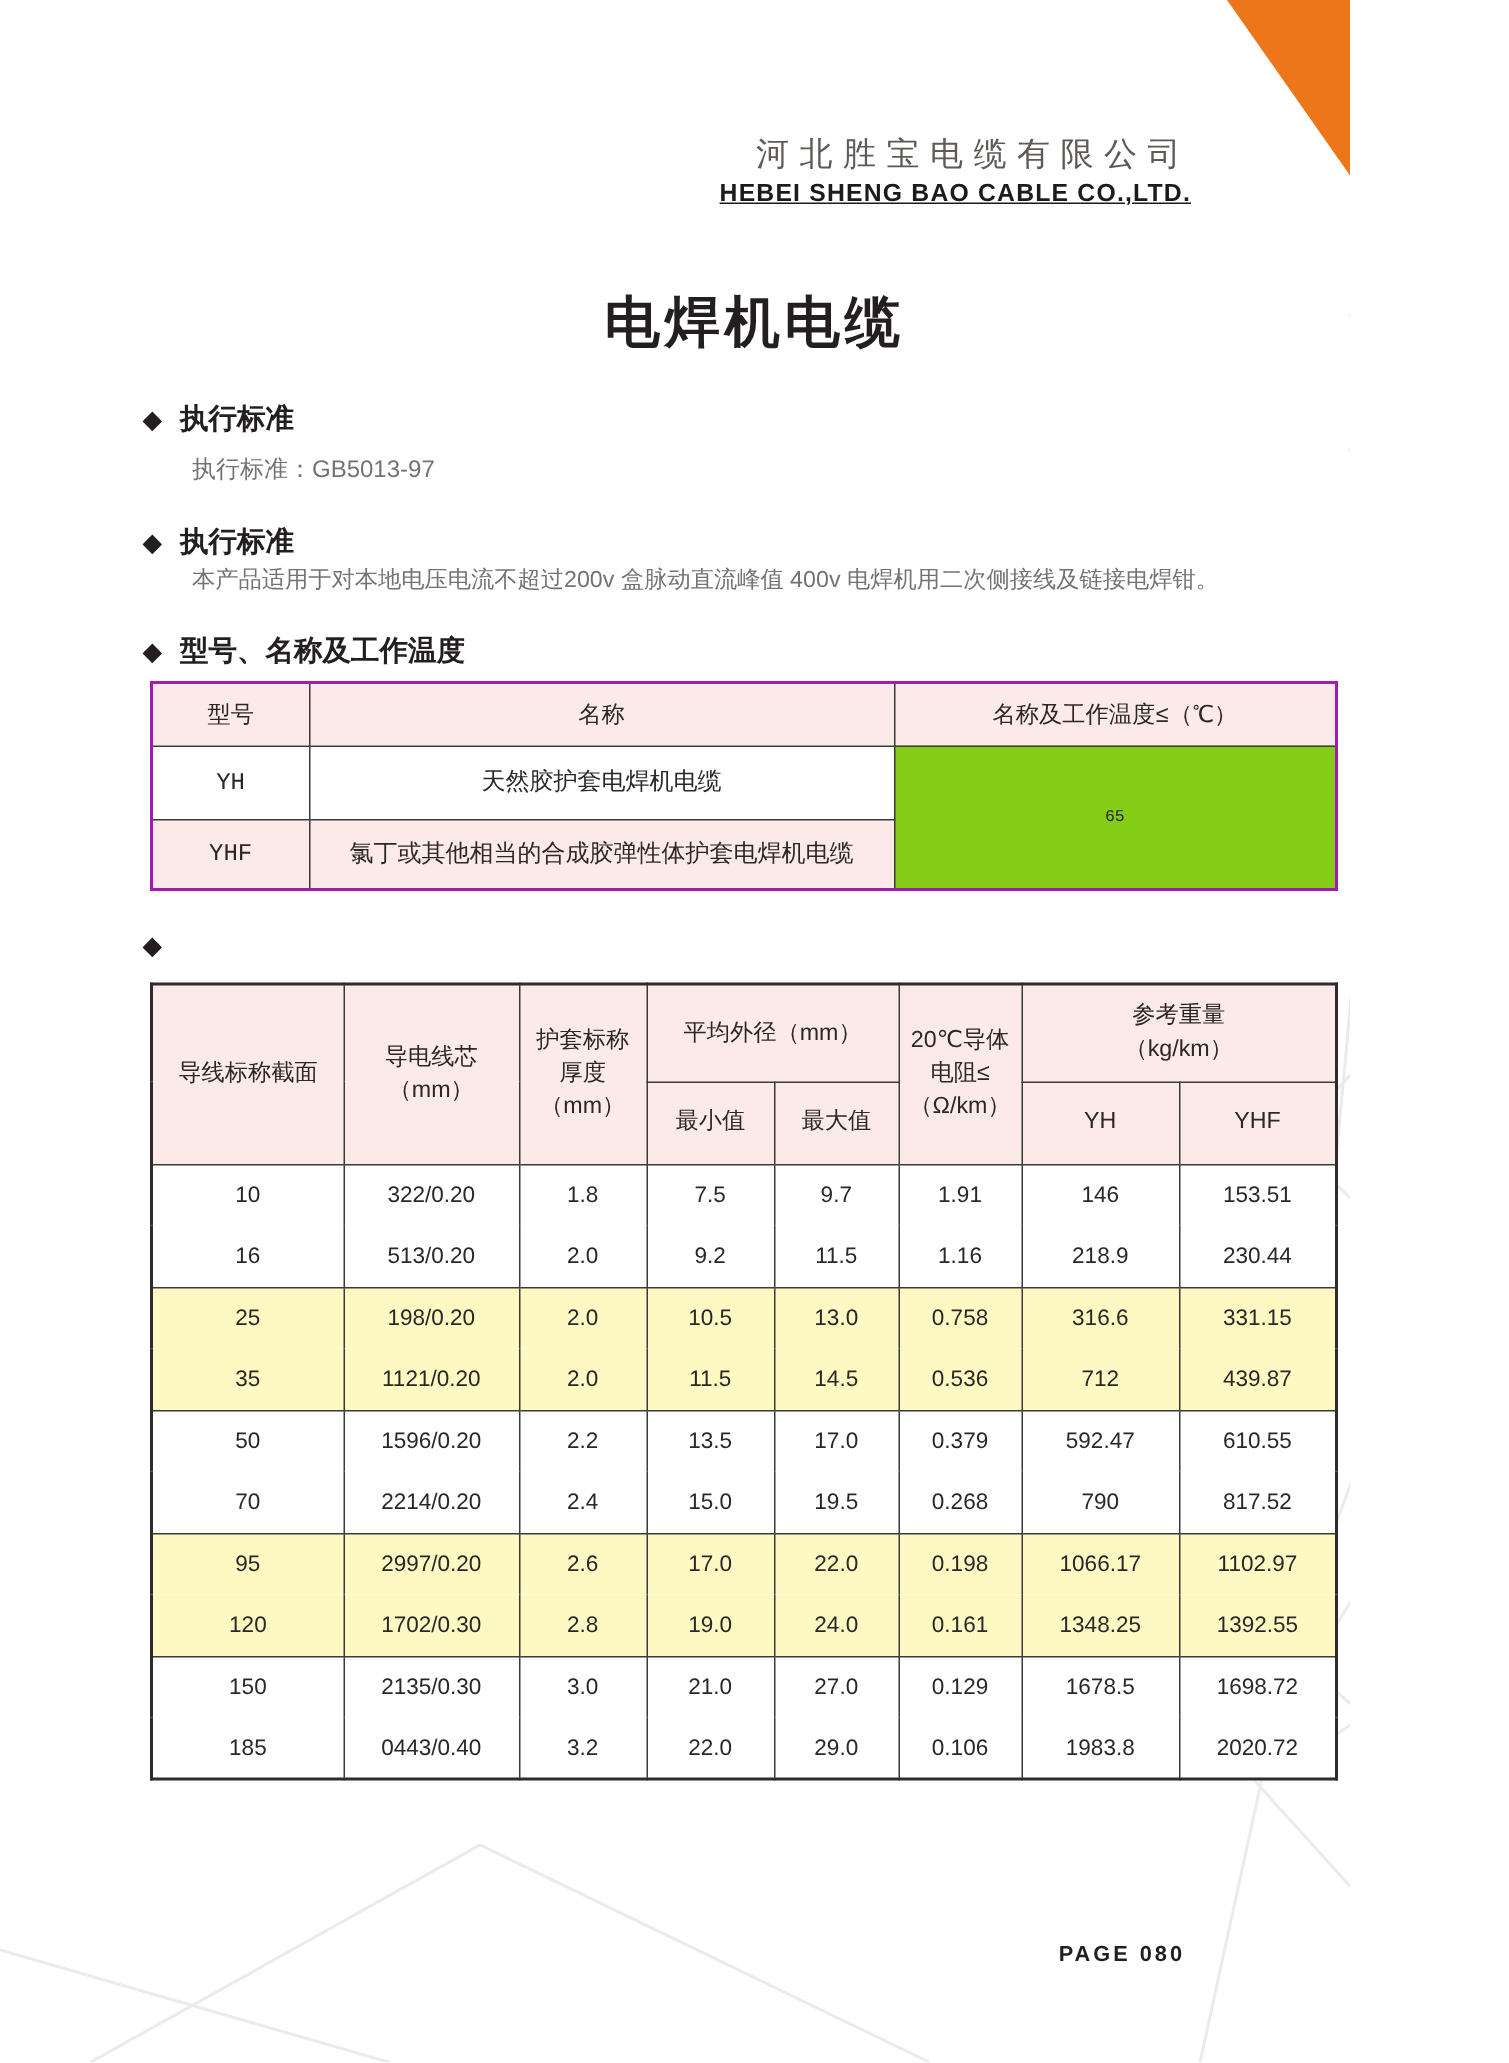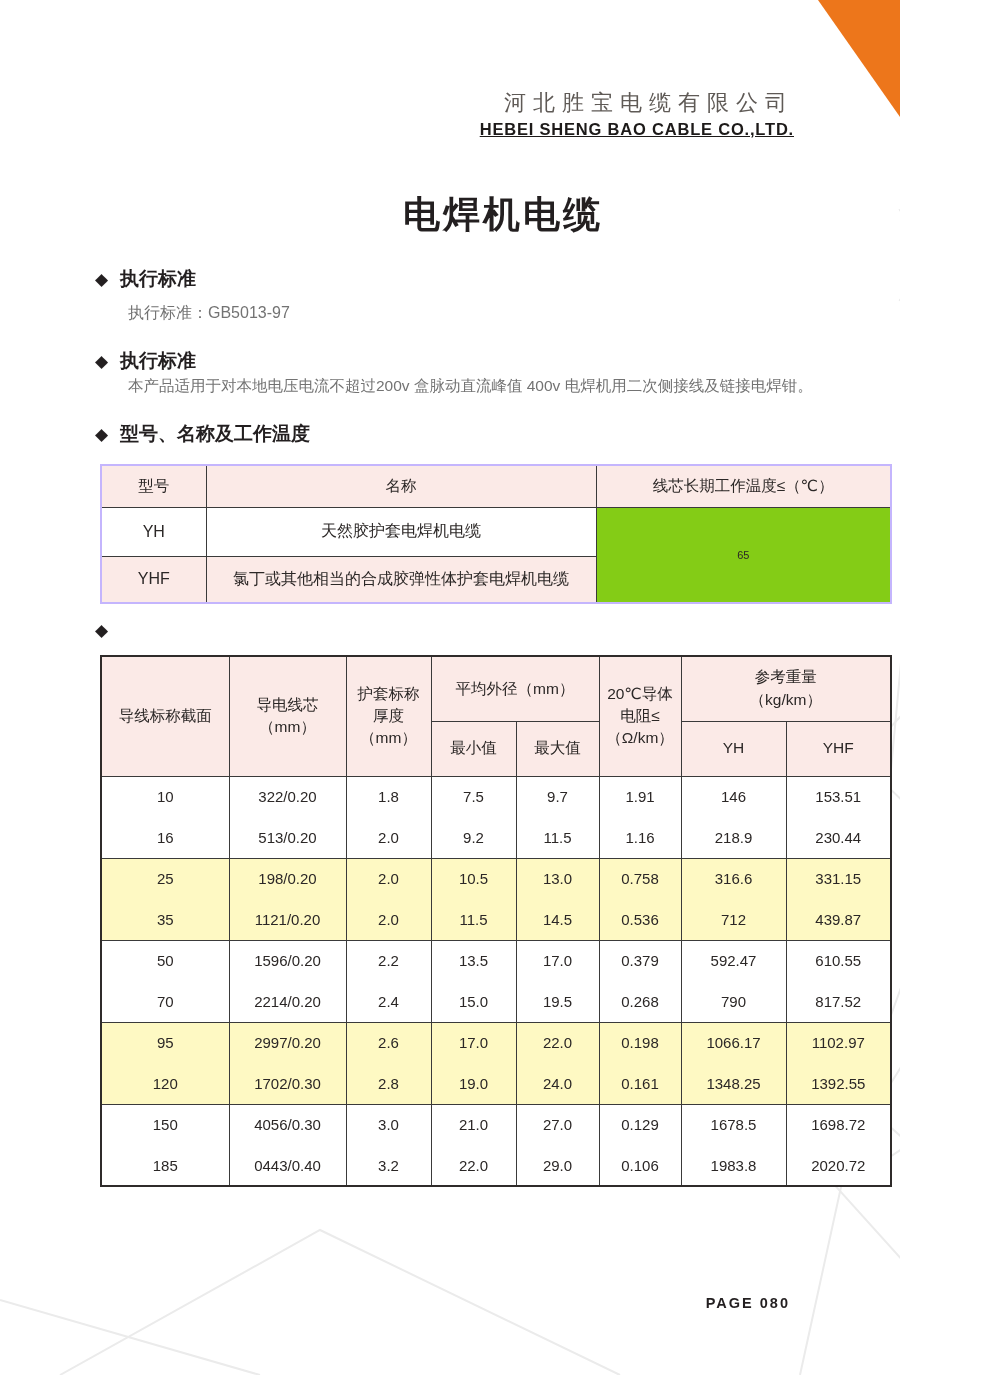--- a/index.html
+++ b/index.html
@@ -97,24 +97,25 @@
   th, td {
     text-align: center;
     vertical-align: middle;
     font-weight: normal;
     color: #2b2726;
   }
 
   
   .model-table {
     position: absolute;
-    top: 464px; left: 100px;
+    top: 454px; left: 100px;
     width: 790px;
-    border: 2px solid #c4b5fd;
+    border: 2px solid #a21caf;
     font-size: 16px;
+    font-family: Liberation Mono, monospace;
   }
   .model-table th, .model-table td { border: 1px solid #3a3a3a; }
   .model-table thead th { height: 42px; background: #fbeae7; font-size: 15.5px; }
   .model-table .row-yh td { height: 49px; background: #ffffff; }
   .model-table .row-yhf td { height: 47px; background: #fbeae7; }
   .model-table td.temp-cell { background: #84cc16; font-size: 11px; }
 
   
   .spec-table {
     position: absolute;
@@ -202,21 +203,21 @@
     <table class="model-table">
       <colgroup>
           <col style="width:105px">
           <col style="width:390px">
           <col style="width:295px">
         </colgroup>
       <thead>
         <tr>
           <th>型号</th>
           <th>名称</th>
-          <th>线芯长期工作温度≤（℃）</th>
+          <th>名称及工作温度≤（℃）</th>
         </tr>
       </thead>
       <tbody>
         <tr class="row-yh">
           <td>YH</td>
           <td>天然胶护套电焊机电缆</td>
           <td class="temp-cell" rowspan="2">65</td>
         </tr>
         <tr class="row-yhf">
           <td>YHF</td>
@@ -338,21 +339,21 @@
             <td>1702/0.30</td>
             <td>2.8</td>
             <td>19.0</td>
             <td>24.0</td>
             <td>0.161</td>
             <td>1348.25</td>
             <td>1392.55</td>
           </tr>
           <tr>
             <td>150</td>
-            <td>4056/0.30</td>
+            <td>2135/0.30</td>
             <td>3.0</td>
             <td>21.0</td>
             <td>27.0</td>
             <td>0.129</td>
             <td>1678.5</td>
             <td>1698.72</td>
           </tr>
           <tr>
             <td>185</td>
             <td>0443/0.40</td>

